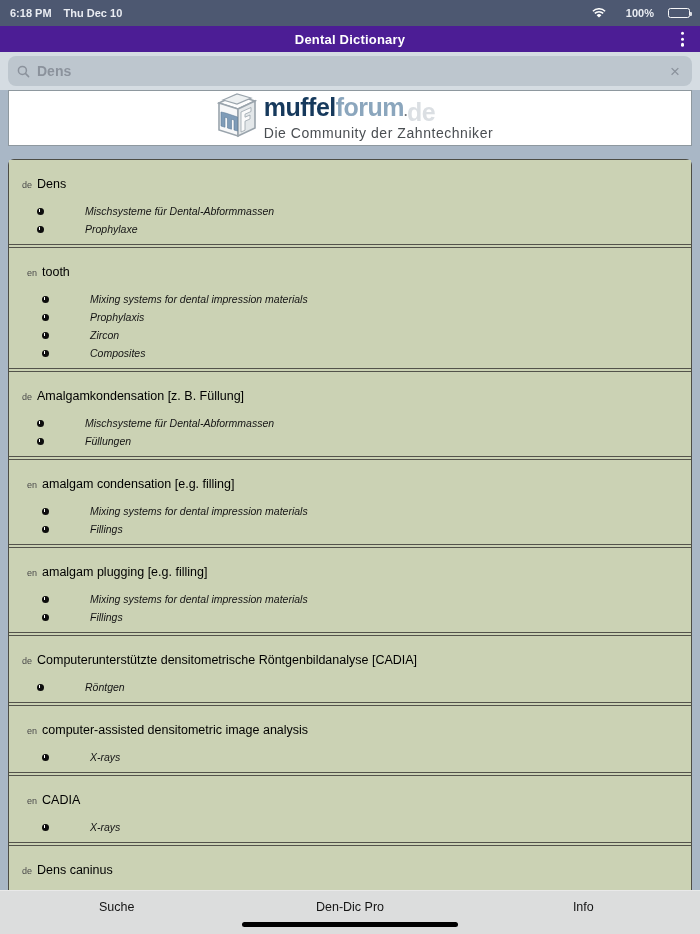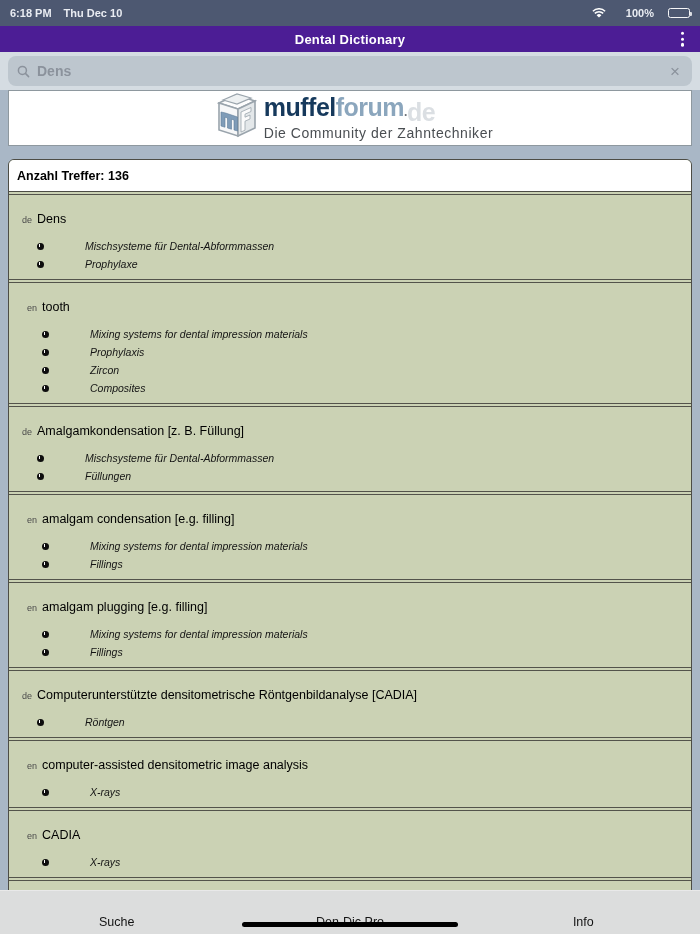--- a/index.html
+++ b/index.html
@@ -100,21 +100,21 @@
   .note-label{ font-style:italic; font-size:10.5px; color:#141414; line-height:12px;margin-left:35px; }
 
   
   .tab-bar{
     position:absolute; left:0; bottom:0; width:700px; height:44px;
     background:#dcdddd; border-top:1px solid #e9e9e9;
     display:flex; z-index:5;
   }
   .tab{
     flex:1; display:flex; align-items:flex-start; justify-content:center;
-    padding-top:24px; font-size:12.5px; color:#141414; cursor:pointer;
+    padding-top:9px; font-size:12.5px; color:#141414; cursor:pointer;
   }
   .home-indicator{
     position:absolute; left:50%; bottom:7px; transform:translateX(-50%);
     width:216px; height:5.5px; border-radius:3px; background:#000; z-index:6; cursor:grab;
   }
 </style>
 </head>
 <body>
 
 <div class="status-bar">
@@ -182,21 +182,20 @@
         <span class="wm-light">forum</span>
         <span class="tld-dot">.</span>
         <span class="tld">de</span>
       </span>
       <span class="tagline">Die Community der Zahntechniker</span>
     </span>
   </div>
 </div>
 
 <div class="results">
-  <div class="results-header">Anzahl Treffer: 136</div>
 
   <div class="result-item lang-de">
     <div class="term-row">
       <span class="lang-badge">de</span>
       <span class="term-label">Dens</span>
     </div>
 
   <div class="note-row">
     <span class="bullet-dot"></span>
     <span class="note-label">Mischsysteme für Dental-Abformmassen</span>

